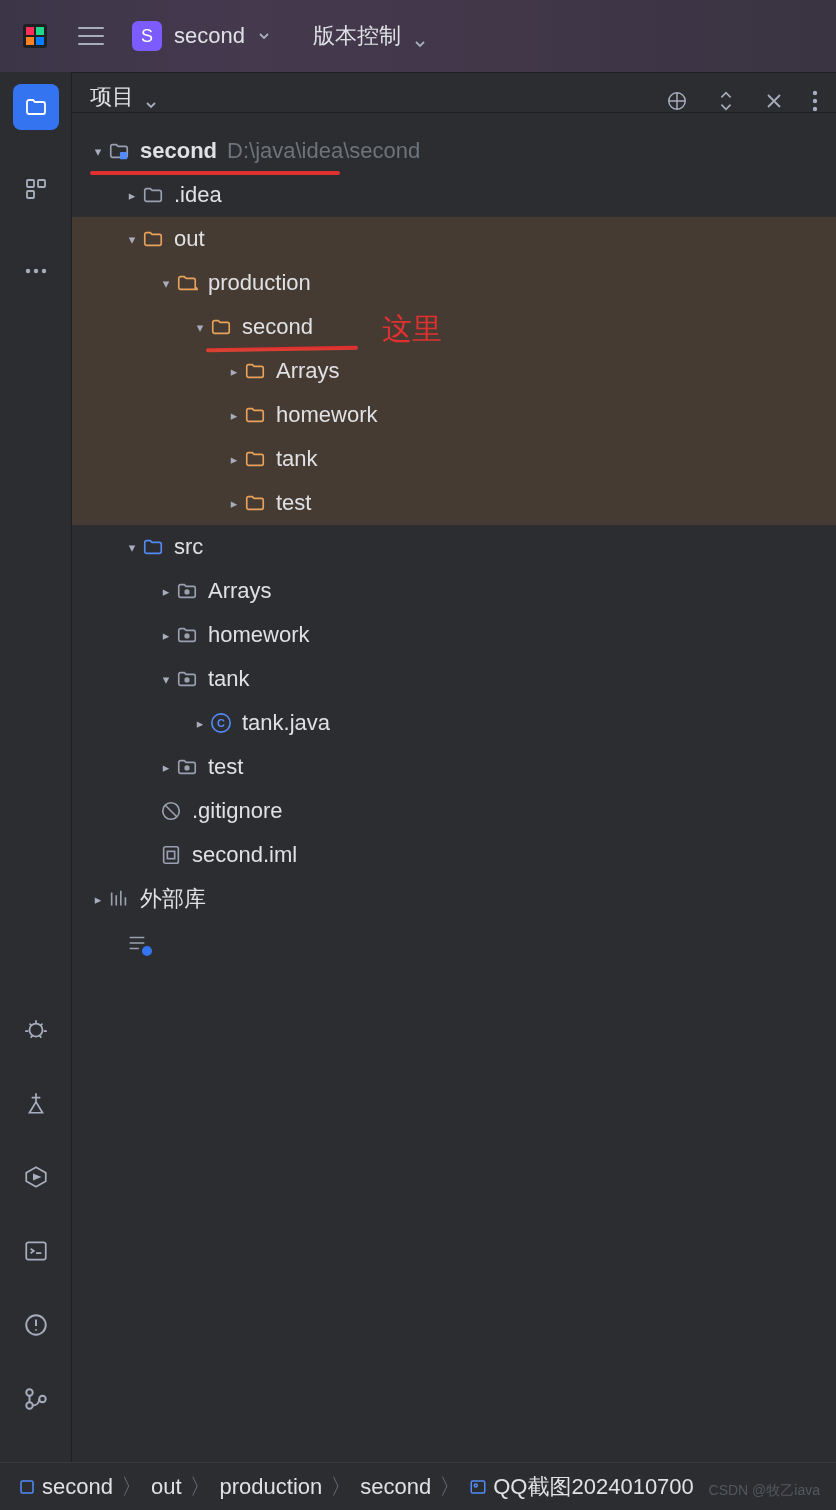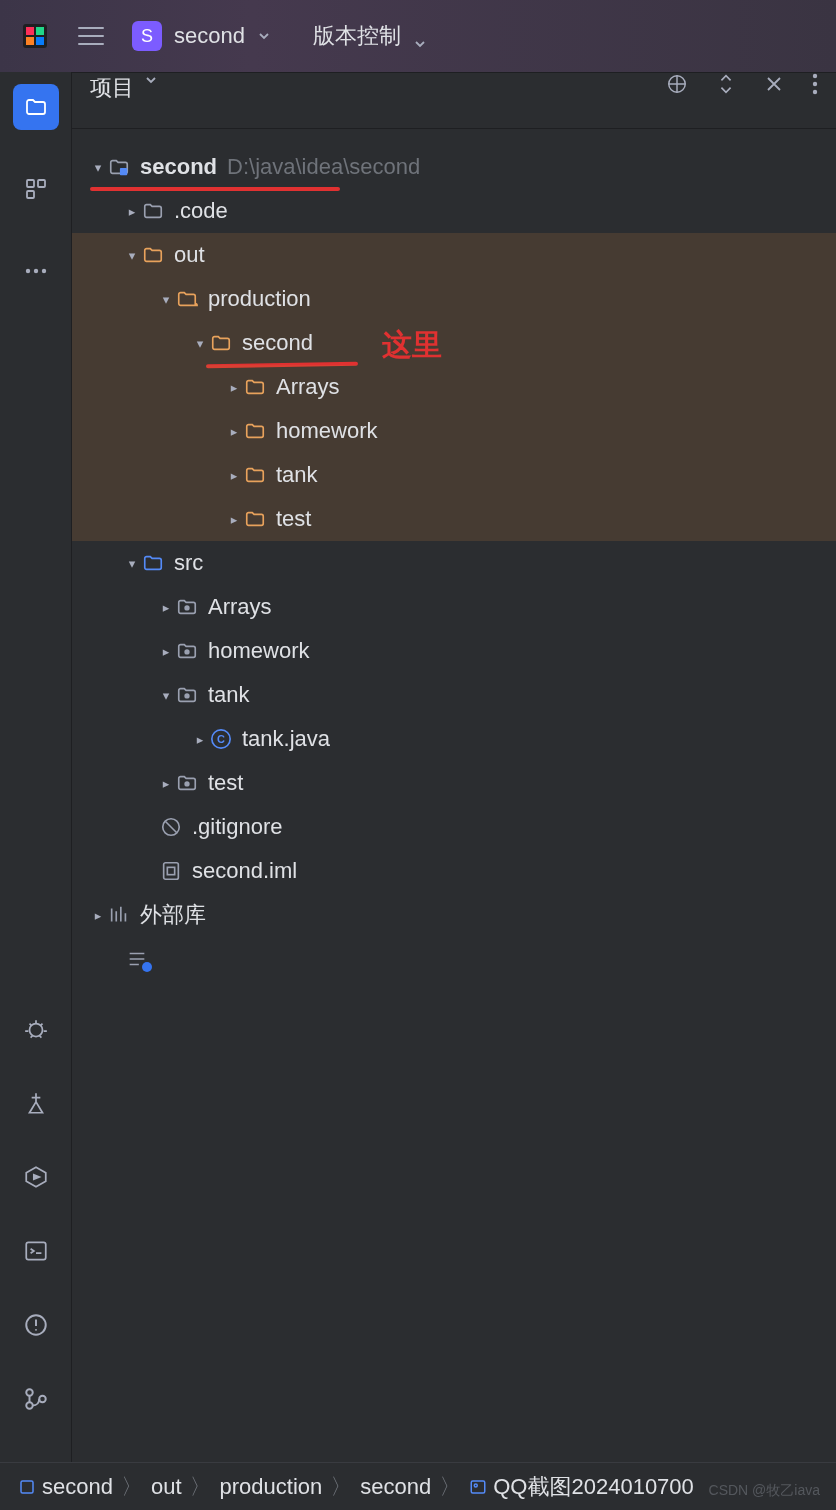--- a/index.html
+++ b/index.html
@@ -10,42 +10,42 @@
 .hamburger span{width:26px;height:2px;background:#a8adbd;border-radius:1px}
 .project-badge{width:30px;height:30px;background:#7c5cff;border-radius:6px;display:flex;align-items:center;justify-content:center;color:#fff;font-weight:500;font-size:18px}
 .project-name{font-size:22px;color:#dfe1e5}
 .vcs-label{font-size:22px;color:#dfe1e5;margin-left:14px}
 .main{display:flex;height:calc(100% - 72px - 48px)}
 .left-rail{width:72px;background:#2b2d30;display:flex;flex-direction:column;align-items:center;padding-top:12px;gap:36px;border-right:1px solid #1e1f22}
 .rail-btn{width:46px;height:46px;display:flex;align-items:center;justify-content:center;border-radius:8px;cursor:pointer;color:#a8adbd}
 .rail-btn.active{background:#3574f0;color:#fff}
 .rail-bottom{margin-top:auto;display:flex;flex-direction:column;gap:28px;padding-bottom:40px;align-items:center}
 .content{flex:1;background:#2b2d30;display:flex;flex-direction:column;border-top:1px solid #1e1f22}
-.panel-header{height:56px;display:flex;align-items:flex-start;padding:0 18px;gap:10px;border-bottom:1px solid #1e1f22}
+.panel-header{height:40px;display:flex;align-items:flex-end;padding:0 18px;gap:10px;border-bottom:1px solid #1e1f22}
 .panel-title{font-size:22px;color:#dfe1e5}
 .panel-actions{margin-left:auto;display:flex;gap:28px;color:#a8adbd}
 .icon-btn{cursor:pointer;display:flex;align-items:center;justify-content:center}
 .tree{flex:1;padding-top:16px;font-size:22px;overflow:hidden}
 .tree-row{height:44px;display:flex;align-items:center;position:relative}
 .tree-row.highlighted{background:rgba(196,125,62,0.18)}
 .tree-row.selected{background:#2e436e}
 .chevron{width:16px;display:flex;justify-content:center;color:#a8adbd;font-size:13px;flex-shrink:0}
 .icon{width:26px;display:flex;align-items:center;justify-content:center;flex-shrink:0;margin-right:8px}
 .folder-orange{color:#e8a25c}
 .folder-gray{color:#9aa0b0}
 .folder-blue{color:#548af7}
 .pkg-icon{color:#9aa0b0}
 .java-icon{color:#548af7}
 .img-icon{color:#548af7}
 .file-icon{color:#9aa0b0}
 .label{color:#dfe1e5}
 .label-bold{font-weight:600}
 .path-label{color:#6f737a;margin-left:10px}
 .underline-red{position:absolute;height:4px;background:#e03131;border-radius:2px}
-.annotation-red{position:absolute;color:#e03131;font-size:30px;font-weight:700}
+.annotation-red{position:absolute;color:#e03131;font-size:30px;font-weight:400}
 .breadcrumbs{position:absolute;bottom:0;left:0;right:0;height:48px;background:#2b2d30;border-top:1px solid #393b40;display:flex;align-items:center;padding:0 18px;gap:8px;font-size:22px;color:#dfe1e5}
 .bc-sep{color:#6f737a}
 .bc-icon{color:#548af7;margin-right:-2px}
 .watermark{position:absolute;bottom:10px;right:16px;color:#6f737a;font-size:14px;opacity:0.6}
 svg{display:block}
 </style>
 </head>
 <body>
 
 <div class="titlebar">
@@ -192,21 +192,21 @@
         <span class="path-label">D:\java\idea\second</span>
         <div class="underline-red" style="left:18px;width:250px;bottom:-2px"></div>
       </div>
       <div class="tree-row" style="padding-left:52px">
         <span class="chevron">▸</span>
         <span class="icon folder-gray">
             <svg width="22" height="22" viewBox="0 0 24 24" fill="none" stroke="currentColor" stroke-width="1.8">
               <path d="M3 7a2 2 0 012-2h4l2 2h8a2 2 0 012 2v8a2 2 0 01-2 2H5a2 2 0 01-2-2V7z"></path>
             </svg>
           </span>
-        <span class="label">.code</span>
+        <span class="label">.idea</span>
       </div>
       <div class="tree-row highlighted" style="padding-left:52px">
         <span class="chevron">▾</span>
         <span class="icon folder-orange">
             <svg width="22" height="22" viewBox="0 0 24 24" fill="none" stroke="currentColor" stroke-width="1.8">
               <path d="M3 7a2 2 0 012-2h4l2 2h8a2 2 0 012 2v8a2 2 0 01-2 2H5a2 2 0 01-2-2V7z"></path>
             </svg>
           </span>
         <span class="label">out</span>
       </div>

